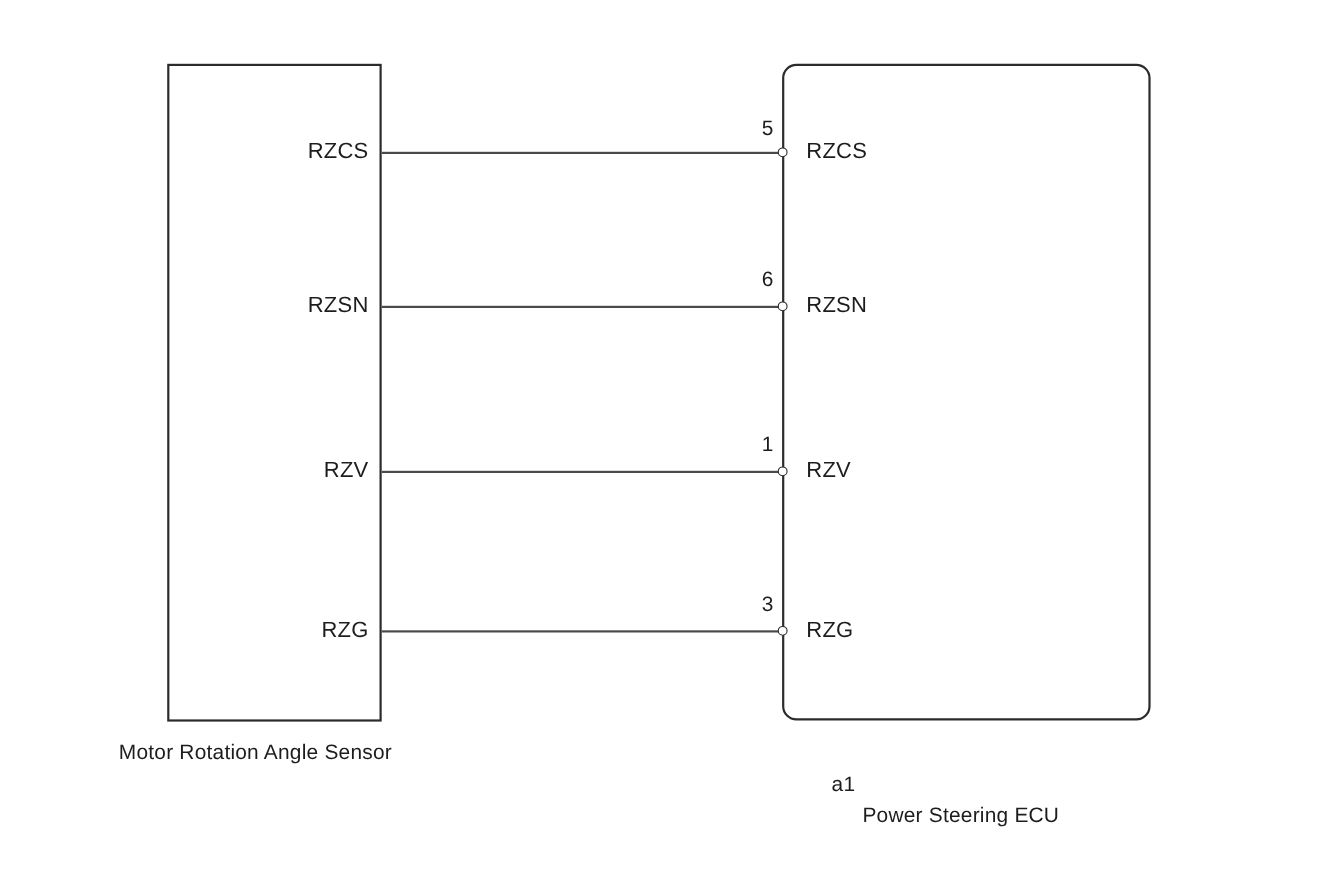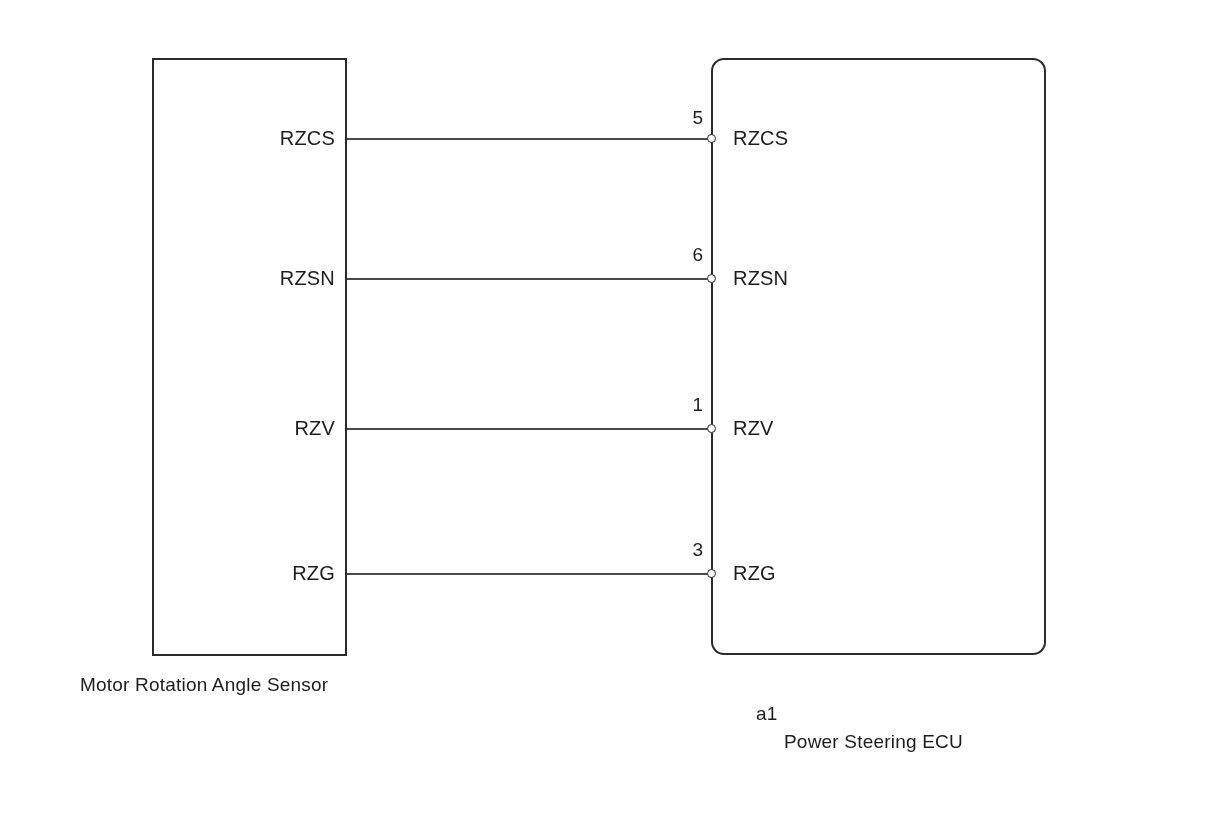--- a/index.html
+++ b/index.html
@@ -87,21 +87,21 @@
     color: #1d1d1d;
   }
 
   .caption {
     position: absolute;
     white-space: nowrap;
     font-size: 19px;
     color: #1d1d1d;
     letter-spacing: .2px;
   }
-  #sensor-caption { left: 80px;  top: 674px; text-align: center; }
+  #sensor-caption { left: 108px;  top: 674px; text-align: center; }
   #ecu-code       { left: 756px; top: 666px; margin-top: 37px; }
   #ecu-caption    { left: 756px; top: 731px; margin-left: 28px; }
 </style>
 </head>
 <body>
 
 <div id="canvas">
 
   <div id="sensor-box" class="box"></div>
 

